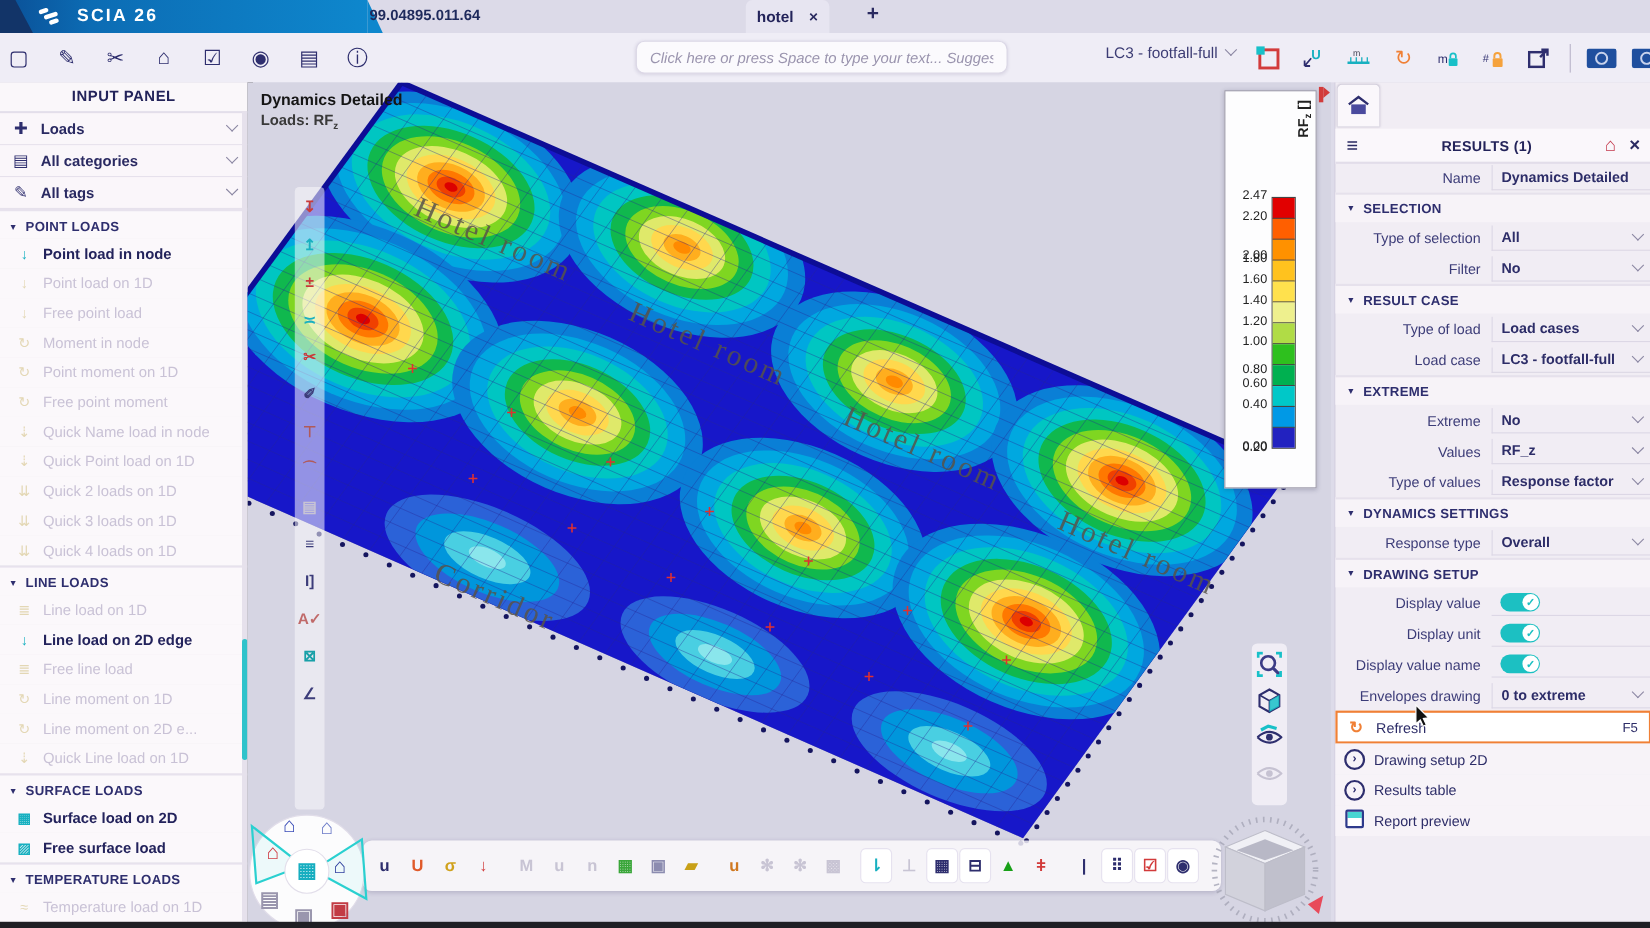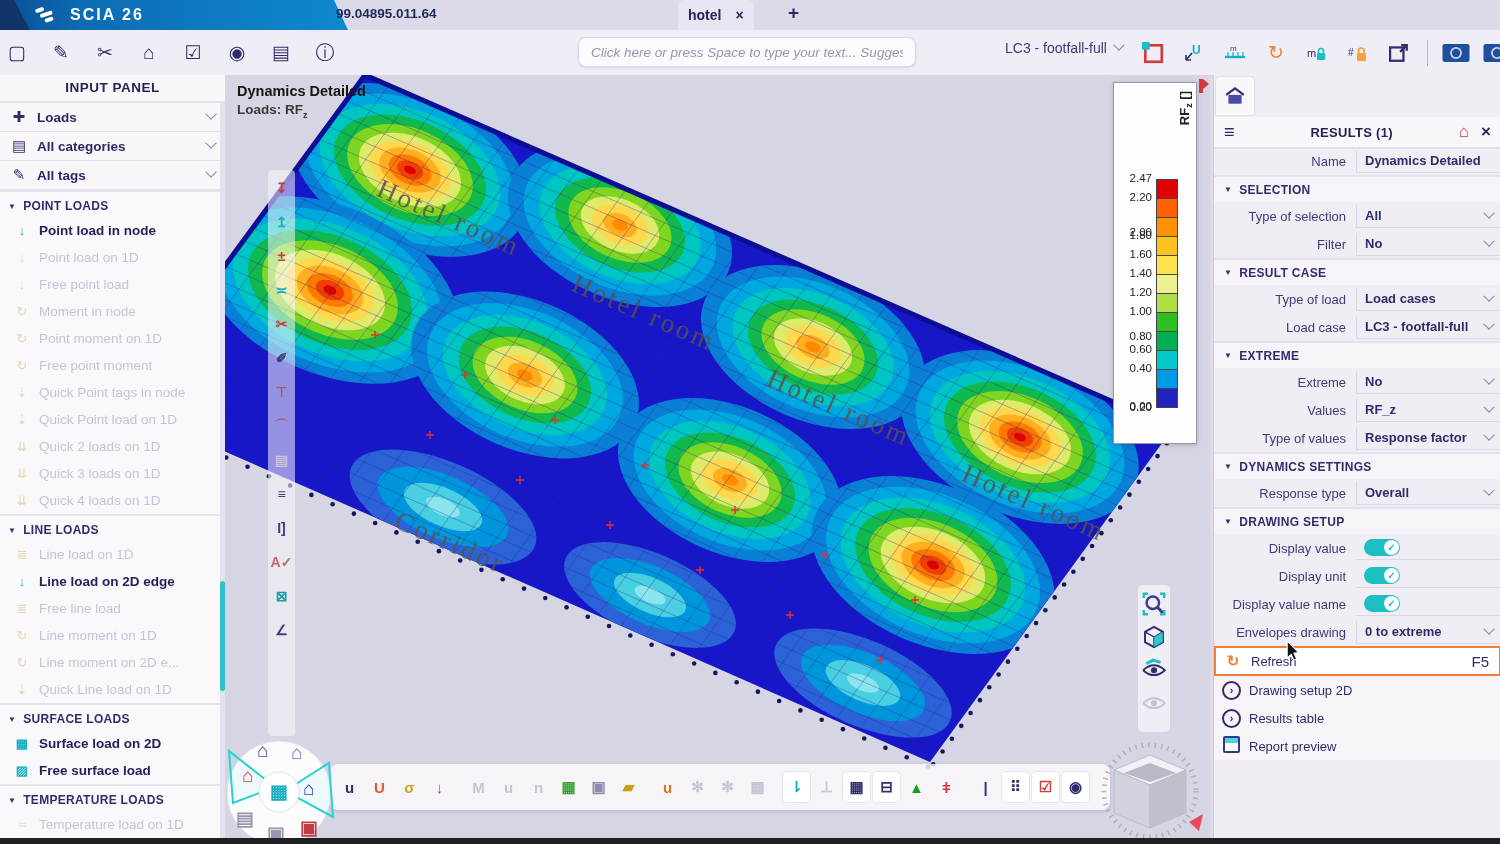--- a/index.html
+++ b/index.html
@@ -116,21 +116,21 @@
   .toggle .knob{position:absolute;right:1px;top:1px;width:15px;height:15px;border-radius:50%;background:#fff;
       color:#1cc0c2;font-size:10px;font-weight:700;display:flex;align-items:center;justify-content:center;}
   .ahead{display:flex;align-items:center;gap:8px;height:26px;padding-left:18px;font-size:12px;font-weight:700;
       color:#2e2e6e;border-top:2px solid #e6e1ec;letter-spacing:.3px;}
   .ahead .chevs{color:#2e2e6e;font-size:13px;letter-spacing:-2px;}
   .arow{display:flex;align-items:center;gap:9px;height:28px;padding:0 10px 0 8px;font-size:13px;
       color:#2d2d68;cursor:pointer;background:#f7f3f8;}
   .arow.hl{border:2px solid #f08036;background:#fff;height:26px;}
   .arow .aic{width:18px;text-align:center;font-size:15px;font-weight:700;}
   .arow .albl{flex:1;}
-  .arow .sc{font-size:15px;color:#2d2d68;}
+  .arow .sc{font-size:12px;color:#2d2d68;}
   .circ{display:inline-flex;width:15px;height:15px;border:2px solid #2e2e6e;border-radius:50%;
       align-items:center;justify-content:center;font-size:11px;color:#2e2e6e;font-weight:700;}
   .rep{display:inline-block;width:13px;height:13px;border:2px solid #2e3a8c;border-radius:2px;
       background:linear-gradient(180deg,#49d6d2 40%,#fff 40%);}
   .cursor{position:absolute;left:1286px;top:640px;z-index:50;}
   .bottom-edge{position:absolute;left:0;bottom:0;width:1500px;height:6px;background:#1f1f24;}
 </style>
 </head>
 <body>
 
@@ -273,21 +273,21 @@
         <div class="load-item">
           <span class="lic">↻</span>
           <span>Point moment on 1D</span>
         </div>
         <div class="load-item">
           <span class="lic">↻</span>
           <span>Free point moment</span>
         </div>
         <div class="load-item">
           <span class="lic">⇣</span>
-          <span>Quick Point tags in node</span>
+          <span>Quick Name load in node</span>
         </div>
         <div class="load-item">
           <span class="lic">⇣</span>
           <span>Quick Point load on 1D</span>
         </div>
         <div class="load-item">
           <span class="lic">⇊</span>
           <span>Quick 2 loads on 1D</span>
         </div>
         <div class="load-item">

